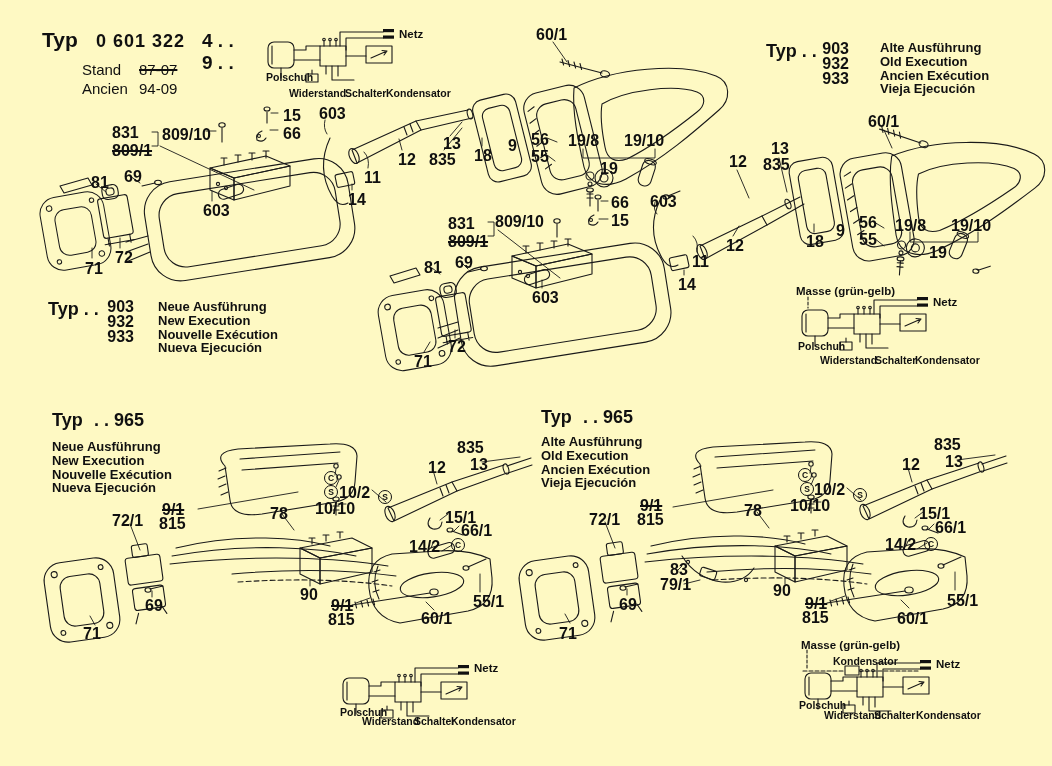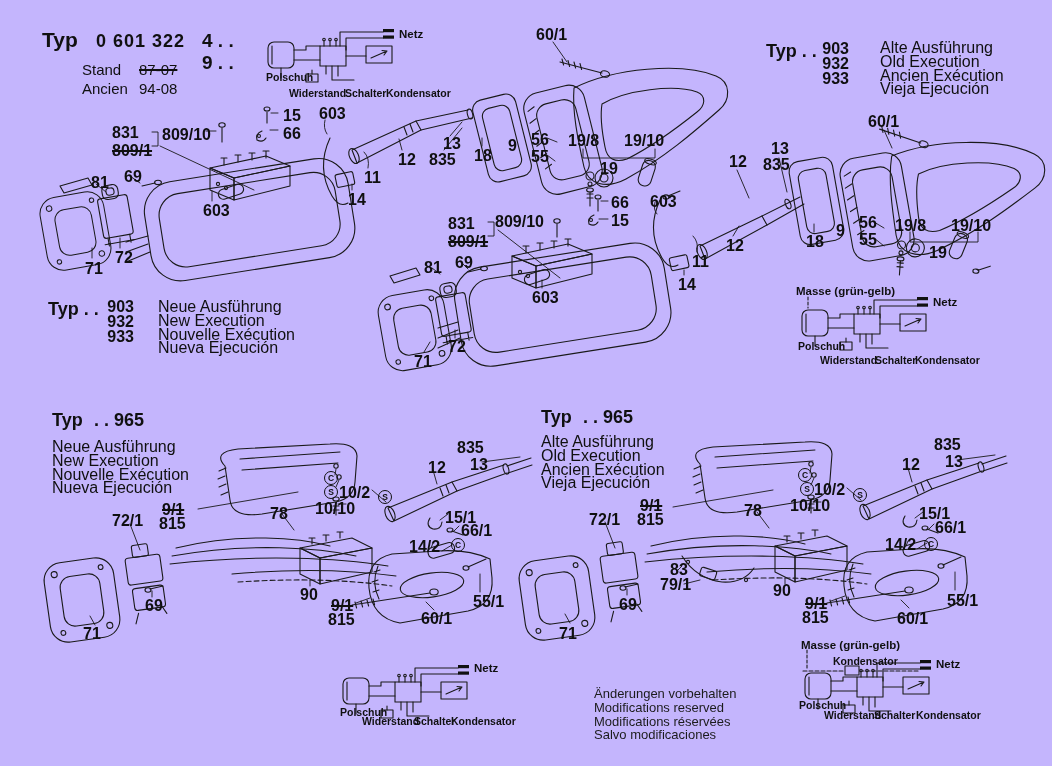--- a/index.html
+++ b/index.html
@@ -1,26 +1,26 @@
 <!DOCTYPE html>
 <html><head>
 <meta charset="utf-8">
 <style>
   html,body{margin:0;padding:0;background:#e8e8e6;}
-  .stage{position:relative;width:1052px;height:766px;background:#c4b5fd;font-family:"Liberation Sans",sans-serif;color:#101010;overflow:hidden;}
+  .stage{position:relative;width:1052px;height:766px;background:#fef9c3;font-family:"Liberation Sans",sans-serif;color:#101010;overflow:hidden;}
   svg.art{position:absolute;left:0;top:0;}
   .pl{position:absolute;font-size:16px;font-weight:700;line-height:1;white-space:nowrap;}
   .struck{text-decoration:line-through;text-decoration-thickness:2px;}
   .circ{position:absolute;width:12px;height:12px;border:1.4px solid #111;border-radius:50%;font-size:8.5px;font-weight:700;line-height:12px;text-align:center;}
   .wl{position:absolute;font-size:10.5px;font-weight:700;white-space:nowrap;}
   .wl-big{font-size:11.5px;}
   .typ{position:absolute;font-weight:700;white-space:nowrap;}
   .models{position:absolute;text-align:right;font-size:16px;font-weight:700;line-height:15px;}
   .models span{display:block;}
-  .execs{position:absolute;font-size:16px;font-weight:400;line-height:13.8px;white-space:nowrap;}
+  .execs{position:absolute;font-size:13px;font-weight:700;line-height:13.8px;white-space:nowrap;}
   .execs span{display:block;}
   .hdr-sm{position:absolute;font-size:15px;font-weight:400;white-space:nowrap;margin-left:40px;}
   .note{position:absolute;font-size:13px;font-weight:400;line-height:13.8px;color:#1c1c1c;}
   .note span{display:block;}
 </style>
 </head>
 <body>
 
 <div class="stage">
 
@@ -322,21 +322,21 @@
 </svg>
 
 <div>
   <span class="typ" style="left:42px;top:28px;font-size:21px">Typ</span>
   <span class="typ" style="left:96px;top:31px;font-size:18px;letter-spacing:1px">0 601 322</span>
   <span class="typ" style="left:202px;top:30px;font-size:19px">4 . .</span>
   <span class="typ" style="left:202px;top:52px;font-size:19px">9 . .</span>
   <span class="hdr-sm" style="left:42px;top:61px">Stand</span>
   <span class="hdr-sm struck" style="left:99px;top:61px">87-07</span>
   <span class="hdr-sm" style="left:42px;top:80px">Ancien</span>
-  <span class="hdr-sm" style="left:99px;top:80px">94-08</span>
+  <span class="hdr-sm" style="left:99px;top:80px">94-09</span>
 </div>
 
 <div>
   <span class="typ" style="left:766px;top:41px;font-size:18px">Typ . .</span>
   <div class="models" style="left:813px;top:41px;width:36px">
     <span>903</span>
     <span>932</span>
     <span>933</span>
   </div>
   <div class="execs" style="left:880px;top:41px">
@@ -506,20 +506,14 @@
 <span class="pl" style="left:670px;top:562px">83</span>
 <span class="pl" style="left:660px;top:577px">79/1</span>
 <span class="pl" style="left:619px;top:597px">69</span>
 <span class="pl" style="left:559px;top:626px">71</span>
 <span class="pl" style="left:773px;top:583px">90</span>
 <span class="pl struck" style="left:805px;top:596px">9/1</span>
 <span class="pl" style="left:802px;top:610px">815</span>
 <span class="pl" style="left:897px;top:611px">60/1</span>
 <span class="pl" style="left:947px;top:593px">55/1</span>
 
-<div class="note" style="left:594px;top:687px">
-  <span>Änderungen vorbehalten</span>
-  <span>Modifications reserved</span>
-  <span>Modifications réservées</span>
-  <span>Salvo modificaciones</span>
+
 </div>
 
-</div>
-
 </body></html>

